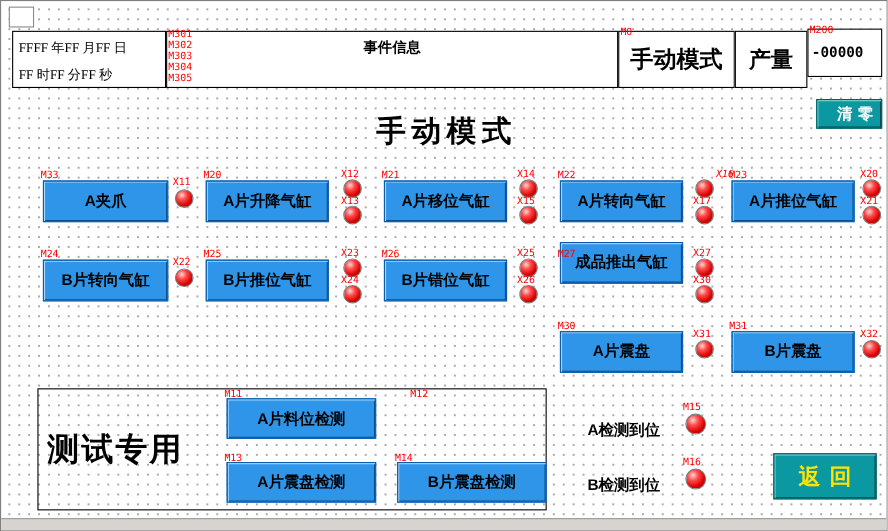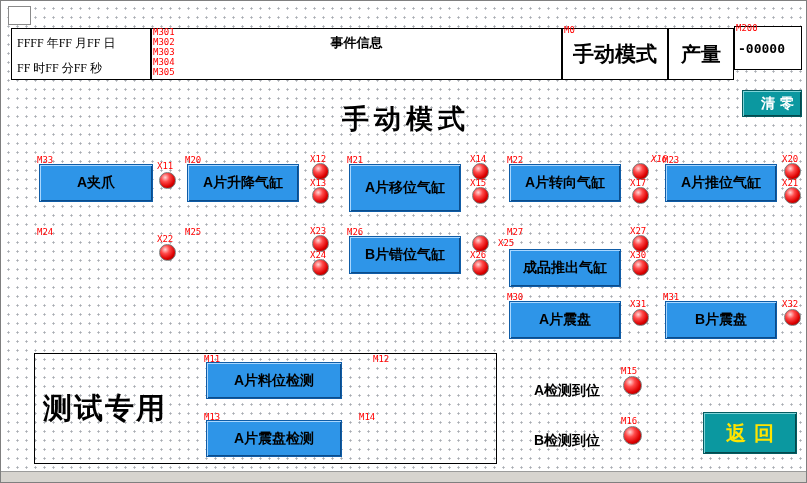--- a/index.html
+++ b/index.html
@@ -81,59 +81,61 @@
   <div class="led" style="left:158px;top:171px;"></div>
 
   <div class="tag" style="left:184px;top:154px;">M20</div>
   <div class="btn-blue" style="left:186px;top:163px;width:112px;height:38px;">A片升降气缸</div>
   <div class="tag" style="left:309px;top:153px;">X12</div>
   <div class="led" style="left:311px;top:162px;"></div>
   <div class="tag" style="left:309px;top:177px;">X13</div>
   <div class="led" style="left:311px;top:186px;"></div>
 
   <div class="tag" style="left:346px;top:154px;">M21</div>
-  <div class="btn-blue" style="left:348px;top:163px;width:112px;height:48px;">A片移位气缸</div>
+  <div class="btn-blue" style="left:348px;top:163px;width:112px;height:38px;">A片移位气缸</div>
   <div class="tag" style="left:469px;top:153px;">X14</div>
   <div class="led" style="left:471px;top:162px;"></div>
   <div class="tag" style="left:469px;top:177px;">X15</div>
   <div class="led" style="left:471px;top:186px;"></div>
 
   <div class="tag" style="left:506px;top:154px;">M22</div>
   <div class="btn-blue" style="left:508px;top:163px;width:112px;height:38px;">A片转向气缸</div>
   <div class="tag" style="left:650px;top:153px;font-style:italic;">X16</div>
   <div class="led" style="left:631px;top:162px;"></div>
   <div class="tag" style="left:629px;top:177px;">X17</div>
   <div class="led" style="left:631px;top:186px;"></div>
 
   <div class="tag" style="left:662px;top:154px;">M23</div>
   <div class="btn-blue" style="left:664px;top:163px;width:112px;height:38px;">A片推位气缸</div>
   <div class="tag" style="left:781px;top:153px;">X20</div>
   <div class="led" style="left:783px;top:162px;"></div>
   <div class="tag" style="left:781px;top:177px;">X21</div>
   <div class="led" style="left:783px;top:186px;"></div>
 
   <div class="tag" style="left:36px;top:226px;">M24</div>
+  <div class="btn-blue" style="left:38px;top:235px;width:114px;height:38px;">B片转向气缸</div>
   <div class="tag" style="left:156px;top:233px;">X22</div>
   <div class="led" style="left:158px;top:243px;"></div>
 
   <div class="tag" style="left:184px;top:226px;">M25</div>
+  <div class="btn-blue" style="left:186px;top:235px;width:112px;height:38px;">B片推位气缸</div>
   <div class="tag" style="left:309px;top:225px;">X23</div>
   <div class="led" style="left:311px;top:234px;"></div>
   <div class="tag" style="left:309px;top:249px;">X24</div>
   <div class="led" style="left:311px;top:258px;"></div>
 
   <div class="tag" style="left:346px;top:226px;">M26</div>
   <div class="btn-blue" style="left:348px;top:235px;width:112px;height:38px;">B片错位气缸</div>
-  <div class="tag" style="left:469px;top:237px;margin-left:28px;">X25</div>
+  <div class="tag" style="left:469px;top:225px;">X25</div>
   <div class="led" style="left:471px;top:234px;"></div>
   <div class="tag" style="left:469px;top:249px;">X26</div>
   <div class="led" style="left:471px;top:258px;"></div>
 
   <div class="tag" style="left:506px;top:226px;">M27</div>
-  <div class="btn-blue" style="left:508px;top:248px;width:112px;height:38px;">成品推出气缸</div>
+  <div class="btn-blue" style="left:508px;top:219px;width:112px;height:38px;">成品推出气缸</div>
   <div class="tag" style="left:629px;top:225px;">X27</div>
   <div class="led" style="left:631px;top:234px;"></div>
   <div class="tag" style="left:629px;top:249px;">X30</div>
   <div class="led" style="left:631px;top:258px;"></div>
 
   <div class="tag" style="left:506px;top:291px;">M30</div>
   <div class="btn-blue" style="left:508px;top:300px;width:112px;height:38px;">A片震盘</div>
   <div class="tag" style="left:629px;top:298px;">X31</div>
   <div class="led" style="left:631px;top:308px;"></div>
 
@@ -147,20 +149,21 @@
 
   <div class="tag" style="left:203px;top:353px;">M11</div>
   <div class="btn-blue" style="left:205px;top:361px;width:136px;height:37px;">A片料位检测</div>
 
   <div class="tag" style="left:348px;top:353px;padding-left:24px;">M12</div>
 
   <div class="tag" style="left:203px;top:411px;">M13</div>
   <div class="btn-blue" style="left:205px;top:419px;width:136px;height:37px;">A片震盘检测</div>
 
   <div class="tag" style="left:358px;top:411px;">M14</div>
+  <div class="btn-blue" style="left:360px;top:419px;width:136px;height:37px;">B片震盘检测</div>
 
   <div class="detect-label" style="left:533px;top:381px;">A检测到位</div>
   <div class="tag" style="left:620px;top:365px;">M15</div>
   <div class="led" style="left:622px;top:375px;width:17px;height:17px;"></div>
 
   <div class="detect-label" style="left:533px;top:431px;">B检测到位</div>
   <div class="tag" style="left:620px;top:415px;">M16</div>
   <div class="led" style="left:622px;top:425px;width:17px;height:17px;"></div>
 
   <div class="teal" style="left:702px;top:411px;width:94px;height:42px;font-size:20px;color:#ffe400;letter-spacing:8px;padding-left:8px;">返回</div>

